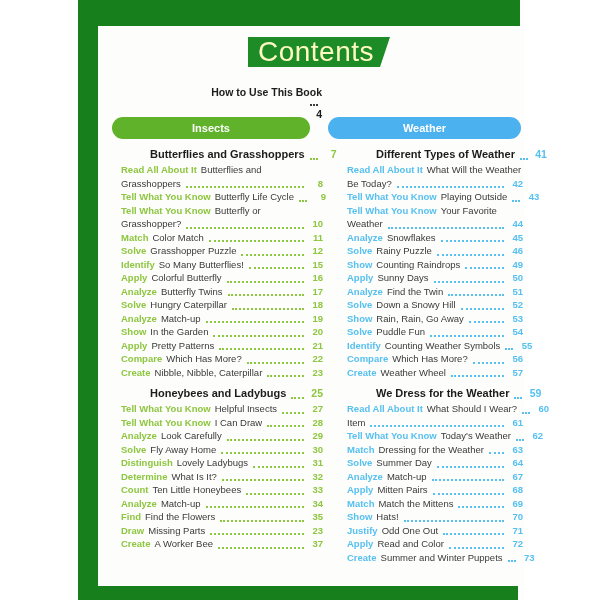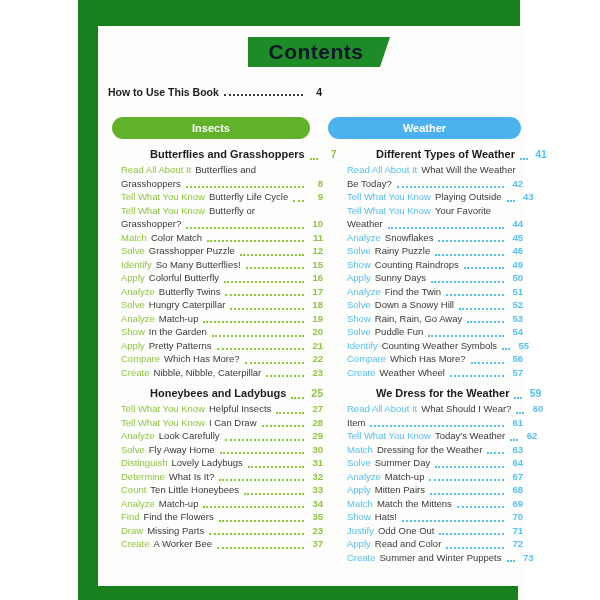--- a/index.html
+++ b/index.html
@@ -9,38 +9,38 @@
   *{box-sizing:border-box;margin:0;padding:0;}
   html,body{width:600px;height:600px;}
   body{font-family:"Liberation Sans",sans-serif;background:#ffffff;position:relative;overflow:hidden;}
   .page{position:absolute;left:78px;top:0;width:446px;height:600px;background:#fdfdfb;}
   .frame-left{position:absolute;left:0;top:0;width:20px;height:600px;background:var(--frame);}
   .frame-top{position:absolute;left:0;top:0;width:442px;height:26px;background:var(--frame);}
   .frame-bottom{position:absolute;left:0;top:586px;width:440px;height:14px;background:var(--frame);}
   .banner{position:absolute;left:170px;top:37px;width:142px;height:30px;background:var(--banner);
     clip-path:polygon(0 0,100% 0,calc(100% - 10px) 100%,0 100%);
     display:flex;align-items:center;justify-content:center;}
-  .banner span{color:#0f172a;font-weight:bold;font-size:21px;letter-spacing:.5px;padding-right:6px;}
+  .banner span{color:#fef9c3;font-weight:normal;font-size:28px;letter-spacing:.5px;padding-right:6px;}
   .howto{position:absolute;left:30px;top:86px;width:214px;display:flex;align-items:flex-end;
-    font-weight:bold;font-size:10.5px;color:var(--ink);}
+    font-weight:bold;font-size:10.5px;color:var(--ink);flex-direction:column;}
   .dots{flex:1 1 8px;min-width:8px;border-bottom:2px dotted var(--body);margin:0 4px 2px 5px;}
   .howto .num{font-weight:bold;}
   .pill{position:absolute;top:117px;height:22px;border-radius:11px;display:flex;align-items:center;justify-content:center;}
   .pill span{color:#fff;font-weight:bold;font-size:11px;}
   .pill.green{left:34px;width:198px;background:var(--pillgreen);}
   .pill.blue{left:250px;width:193px;background:var(--pillblue);}
   .col{position:absolute;top:147px;font-size:9.5px;line-height:13.5px;color:var(--body);}
   .col-left{left:30px;width:215px;}
   .col-right{left:256px;width:189px;}
   .section{margin-bottom:2px;}
   .section + .section{margin-top:7px;}
   .sec-head{display:flex;align-items:flex-end;font-weight:bold;font-size:11px;line-height:15px;color:var(--ink);white-space:nowrap;margin-bottom:1px;margin-left:42px;}
   .entry{padding-left:13px;}
   .row{display:flex;align-items:flex-end;white-space:nowrap;}
-  .tag{font-weight:normal;margin-right:4px;}
+  .tag{font-weight:bold;margin-right:4px;}
   .num{font-weight:bold;min-width:15px;text-align:right;}
   .col-left .tag,.col-left .num{color:var(--taggreen);}
   .col-left .dots{border-color:var(--taggreen);}
   .col-right .tag,.col-right .num{color:var(--tagblue);}
   .col-right .dots{border-color:var(--tagblue);}
   .sec-head .num{font-size:10.5px;}
 </style>
 </head>
 <body>
 

